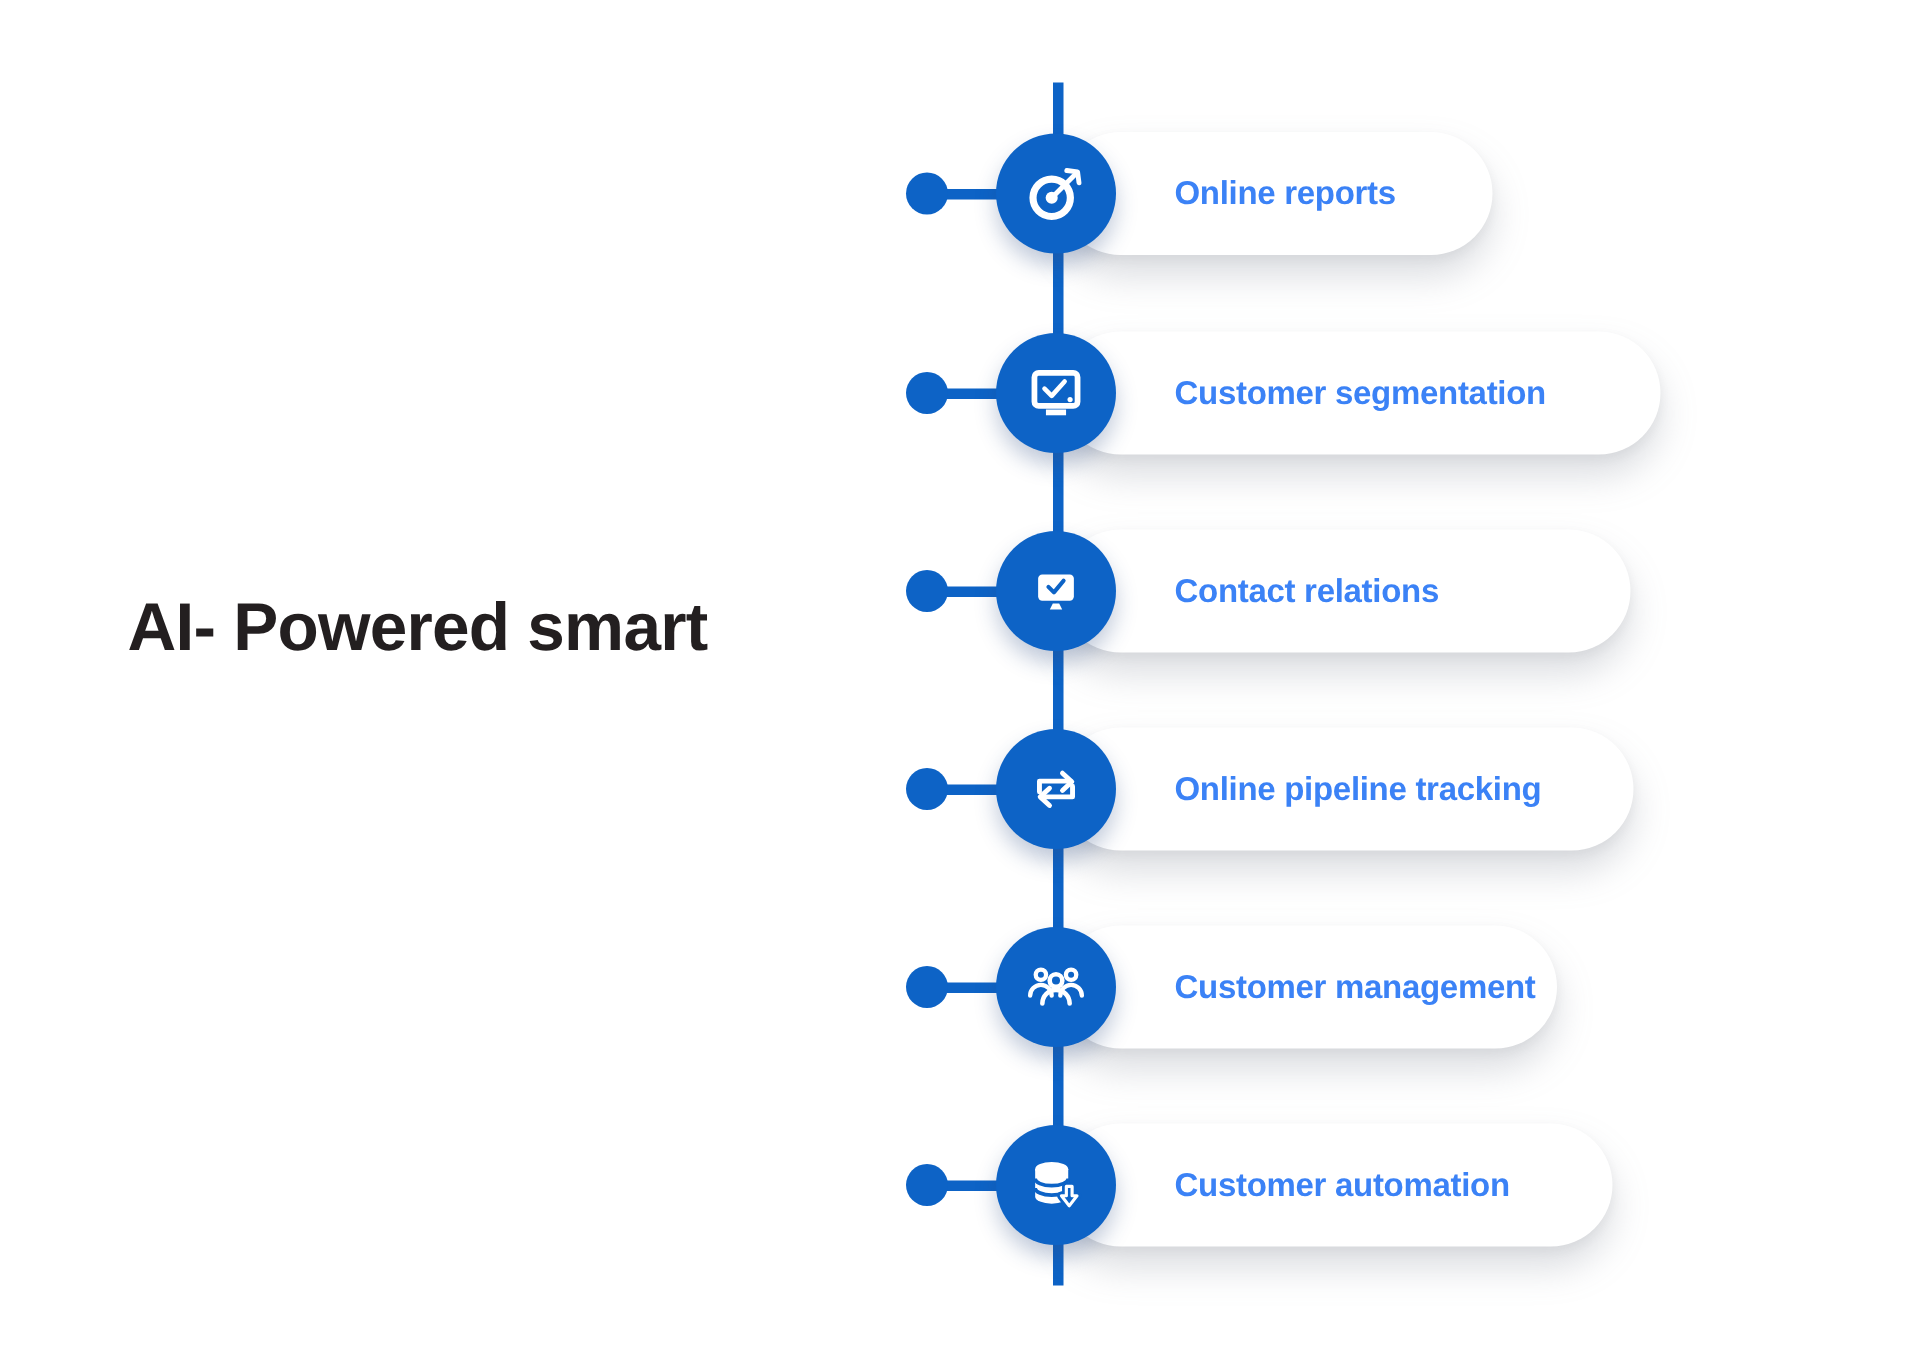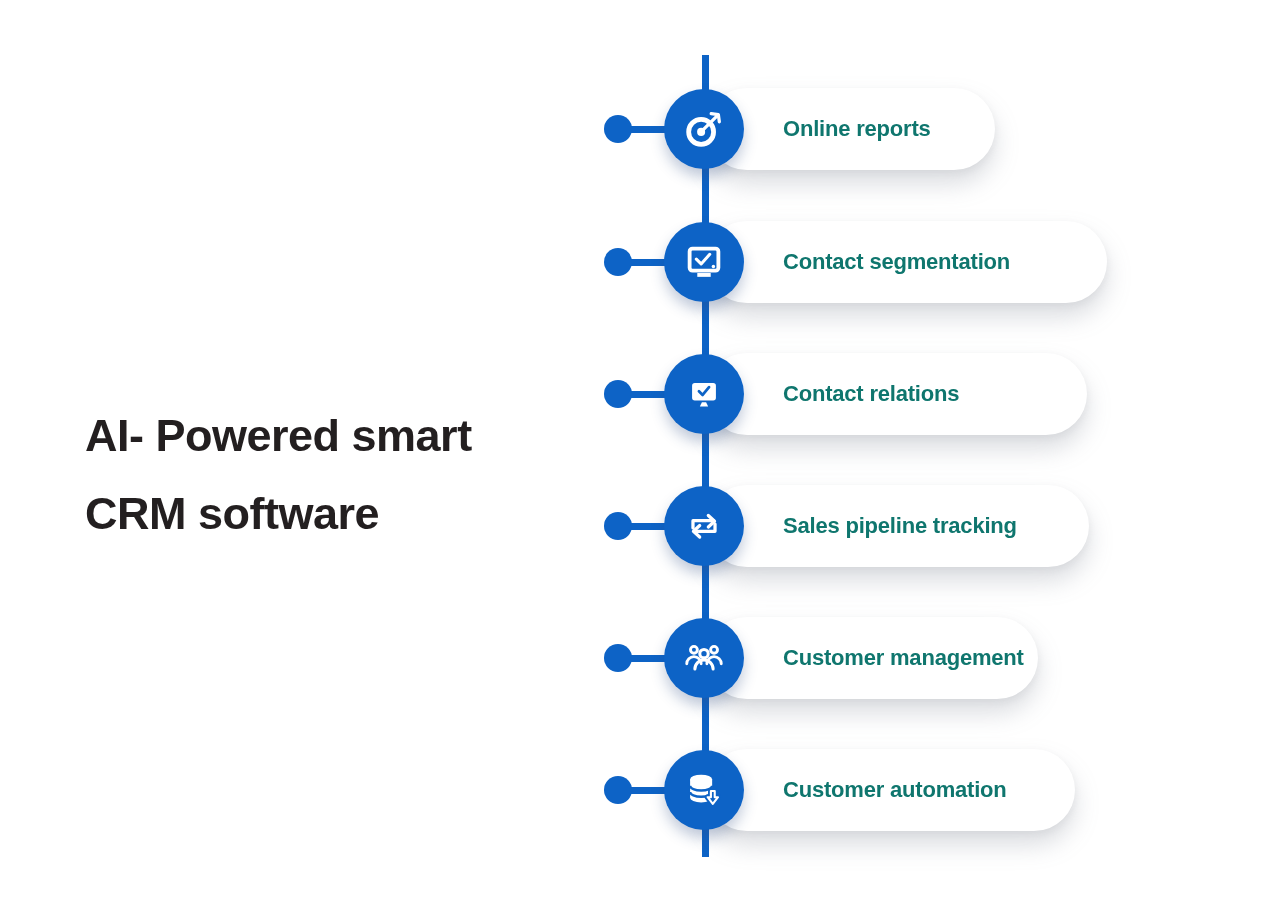--- a/index.html
+++ b/index.html
@@ -17,21 +17,21 @@
     position: absolute;
     left: 85px;
     top: 388px;
     width: 470px;
     color: #231f20;
     font-size: 45px;
     line-height: 60px;
     font-weight: 700;
     letter-spacing: -0.5px;
   }
-  .title .tline { display: block; margin-top: 18px; }
+  .title .tline { display: block; }
 
   
   .spine {
     position: absolute;
     left: 702px;
     top: 55px;
     width: 7px;
     height: 802px;
     background: #0d63c6;
     z-index: 0;
@@ -99,34 +99,33 @@
   .icon-circle svg { display: block; }
 
   .pill-label {
     position: absolute;
     left: 185px;           
     top: 0;
     height: 82px;
     line-height: 82px;
     font-size: 22px;
     font-weight: 700;
-    color: #0f766e;
+    color: #3b82f6;
     letter-spacing: -0.2px;
     white-space: nowrap;
     z-index: 5;
   }
 </style>
 </head>
 <body>
 
 <div class="canvas">
 
   <div class="title">
     <span class="tline">AI- Powered smart</span>
-    <span class="tline">CRM software</span>
   </div>
 
   <div class="spine"></div>
 
   <div class="row r0">
     <div class="pill"></div>
     <div class="connector"></div>
     <div class="node-dot"></div>
     <div class="icon-circle">
       <span>
@@ -148,21 +147,21 @@
     <div class="icon-circle">
       <span>
         <svg width="46" height="46" viewBox="0 0 48 48">
           <rect x="9" y="10" width="30" height="23" rx="3" fill="none" stroke="#fff" stroke-width="4"></rect>
           <path d="M16,21 L21,26 L30,16" fill="none" stroke="#fff" stroke-width="3.2" stroke-linecap="round" stroke-linejoin="round"></path>
           <circle cx="33.8" cy="28.6" r="1.8" fill="#fff"></circle>
           <rect x="17" y="35.5" width="14" height="4" fill="#fff"></rect>
         </svg>
       </span>
     </div>
-    <div class="pill-label">Contact segmentation</div>
+    <div class="pill-label">Customer segmentation</div>
   </div>
 
   <div class="row r2">
     <div class="pill"></div>
     <div class="connector"></div>
     <div class="node-dot"></div>
     <div class="icon-circle">
       <span>
         <svg width="44" height="44" viewBox="0 0 48 48">
           <rect x="11" y="12" width="26" height="19" rx="3" fill="#fff"></rect>
@@ -181,21 +180,21 @@
     <div class="icon-circle">
       <span>
         <svg width="46" height="46" viewBox="0 0 48 48" fill="none" stroke="#fff" stroke-width="3.4" stroke-linecap="round" stroke-linejoin="round">
           <path d="M12.5,26 v-7.5 h21.5"></path>
           <path d="M28.5,13 L35,19 L28.5,25"></path>
           <path d="M35.5,22 v7.5 H14"></path>
           <path d="M19.5,23.5 L13,29.5 L19.5,35.5"></path>
         </svg>
       </span>
     </div>
-    <div class="pill-label">Sales pipeline tracking</div>
+    <div class="pill-label">Online pipeline tracking</div>
   </div>
 
   <div class="row r4">
     <div class="pill"></div>
     <div class="connector"></div>
     <div class="node-dot"></div>
     <div class="icon-circle">
       <span>
         <svg width="46" height="46" viewBox="0 0 48 48" fill="none" stroke="#fff" stroke-linecap="round">
           <circle cx="13.5" cy="15.5" r="3.6" stroke-width="3"></circle>

